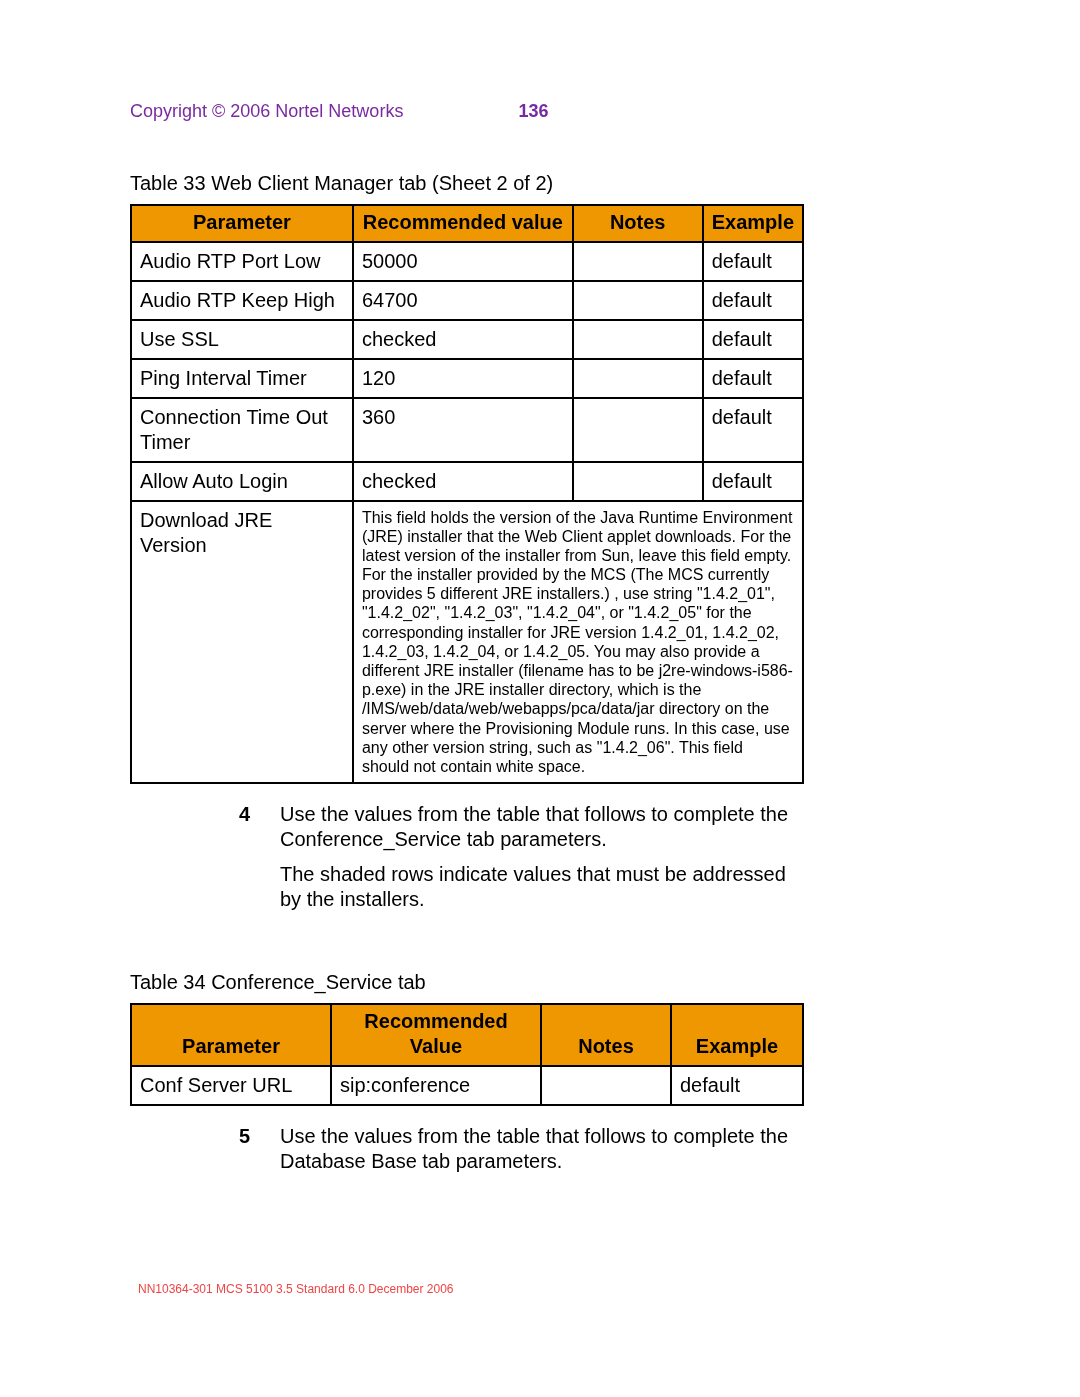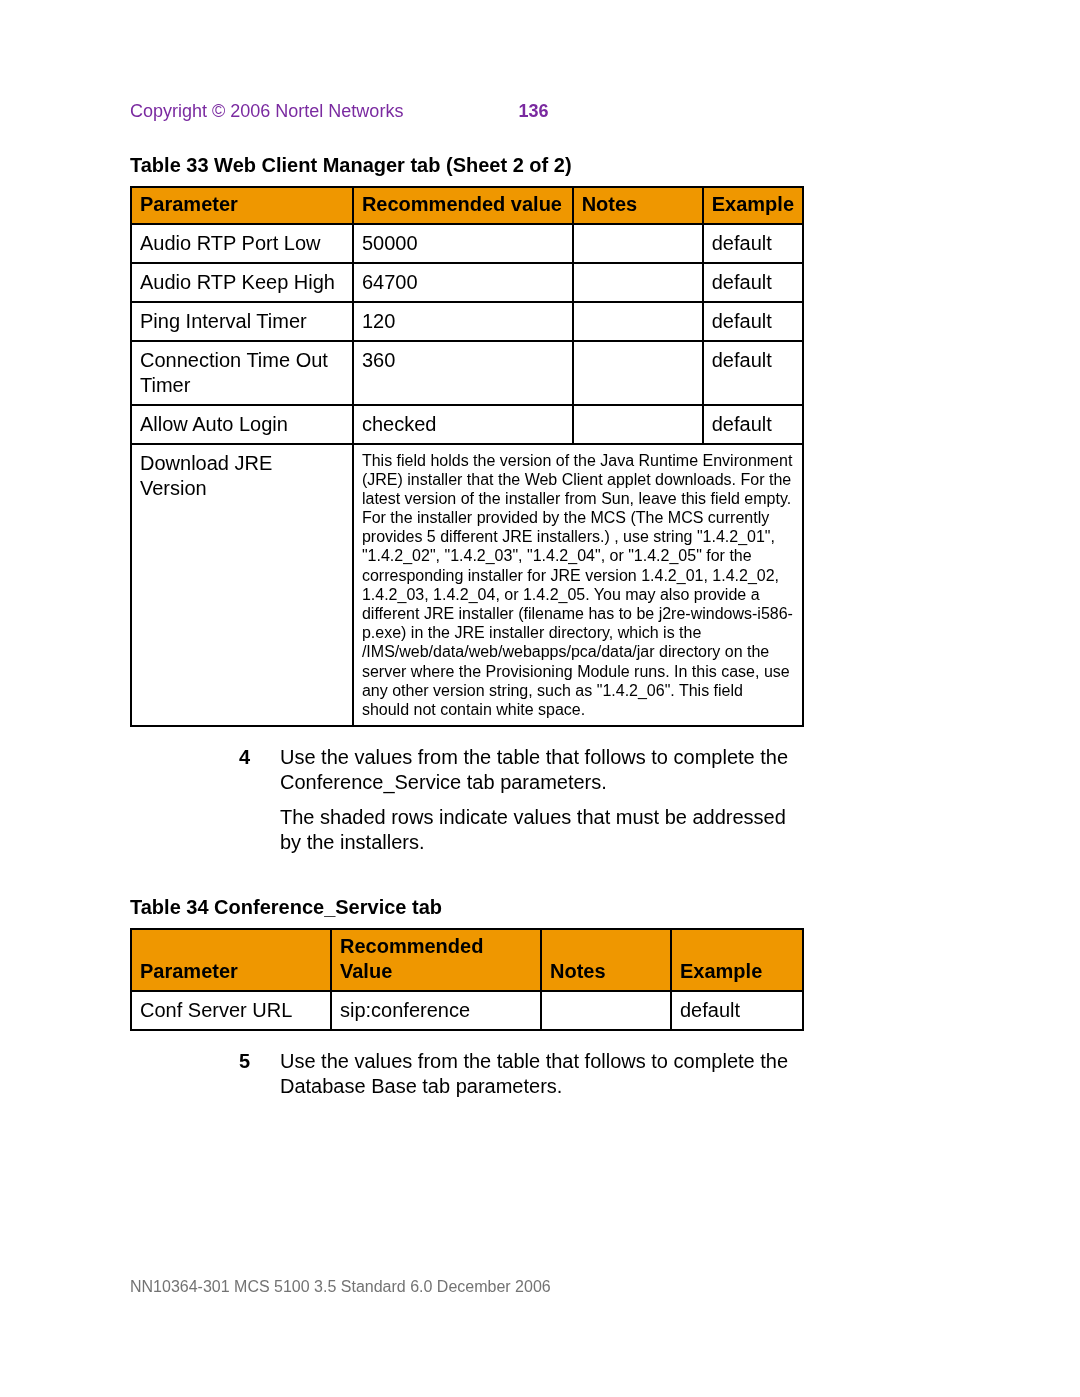--- a/index.html
+++ b/index.html
@@ -21,33 +21,33 @@
   .header-line {
     color: #7a2aa0;
     font-size: 18px;
   }
   .header-line .pagenum {
     display: inline-block;
     margin-left: 110px;
     font-weight: bold;
   }
   .table-title {
-    font-weight: bold;
-    margin-top: 30px;
+    font-weight: normal;
+    margin-top: 48px;
     margin-bottom: 8px;
   }
   table.data {
     border-collapse: collapse;
     width: 100%;
   }
   table.data th {
     background: #ef9700;
     color: #000;
     font-weight: bold;
-    text-align: left;
+    text-align: center;
     border: 2px solid #000;
     padding: 4px 8px 6px 8px;
     vertical-align: bottom;
   }
   table.data td {
     border: 2px solid #000;
     padding: 6px 8px;
     vertical-align: top;
     margin-top: 8px;
   }
@@ -68,23 +68,23 @@
   }
   .step-text {
     flex: 1;
   }
   .step-text p {
     margin: 0 0 10px 0;
   }
   .footer {
     position: absolute;
     bottom: 100px;
-    left: 130px;
-    color: #737373;
-    font-size: 16px;
+    left: 138px;
+    color: #ef4444;
+    font-size: 12px;
   }
 </style>
 </head>
 <body>
 
 <div class="page">
 
   <div class="header-line">
     <span>Copyright © 2006 Nortel Networks</span>
     <span class="pagenum">136</span>
@@ -114,20 +114,26 @@
           <td></td>
           <td>default</td>
         </tr>
         <tr>
           <td>Audio RTP Keep High</td>
           <td>64700</td>
           <td></td>
           <td>default</td>
         </tr>
         <tr>
+          <td>Use SSL</td>
+          <td>checked</td>
+          <td></td>
+          <td>default</td>
+        </tr>
+        <tr>
           <td>Ping Interval Timer</td>
           <td>120</td>
           <td></td>
           <td>default</td>
         </tr>
         <tr>
           <td>Connection Time Out Timer</td>
           <td>360</td>
           <td></td>
           <td>default</td>

